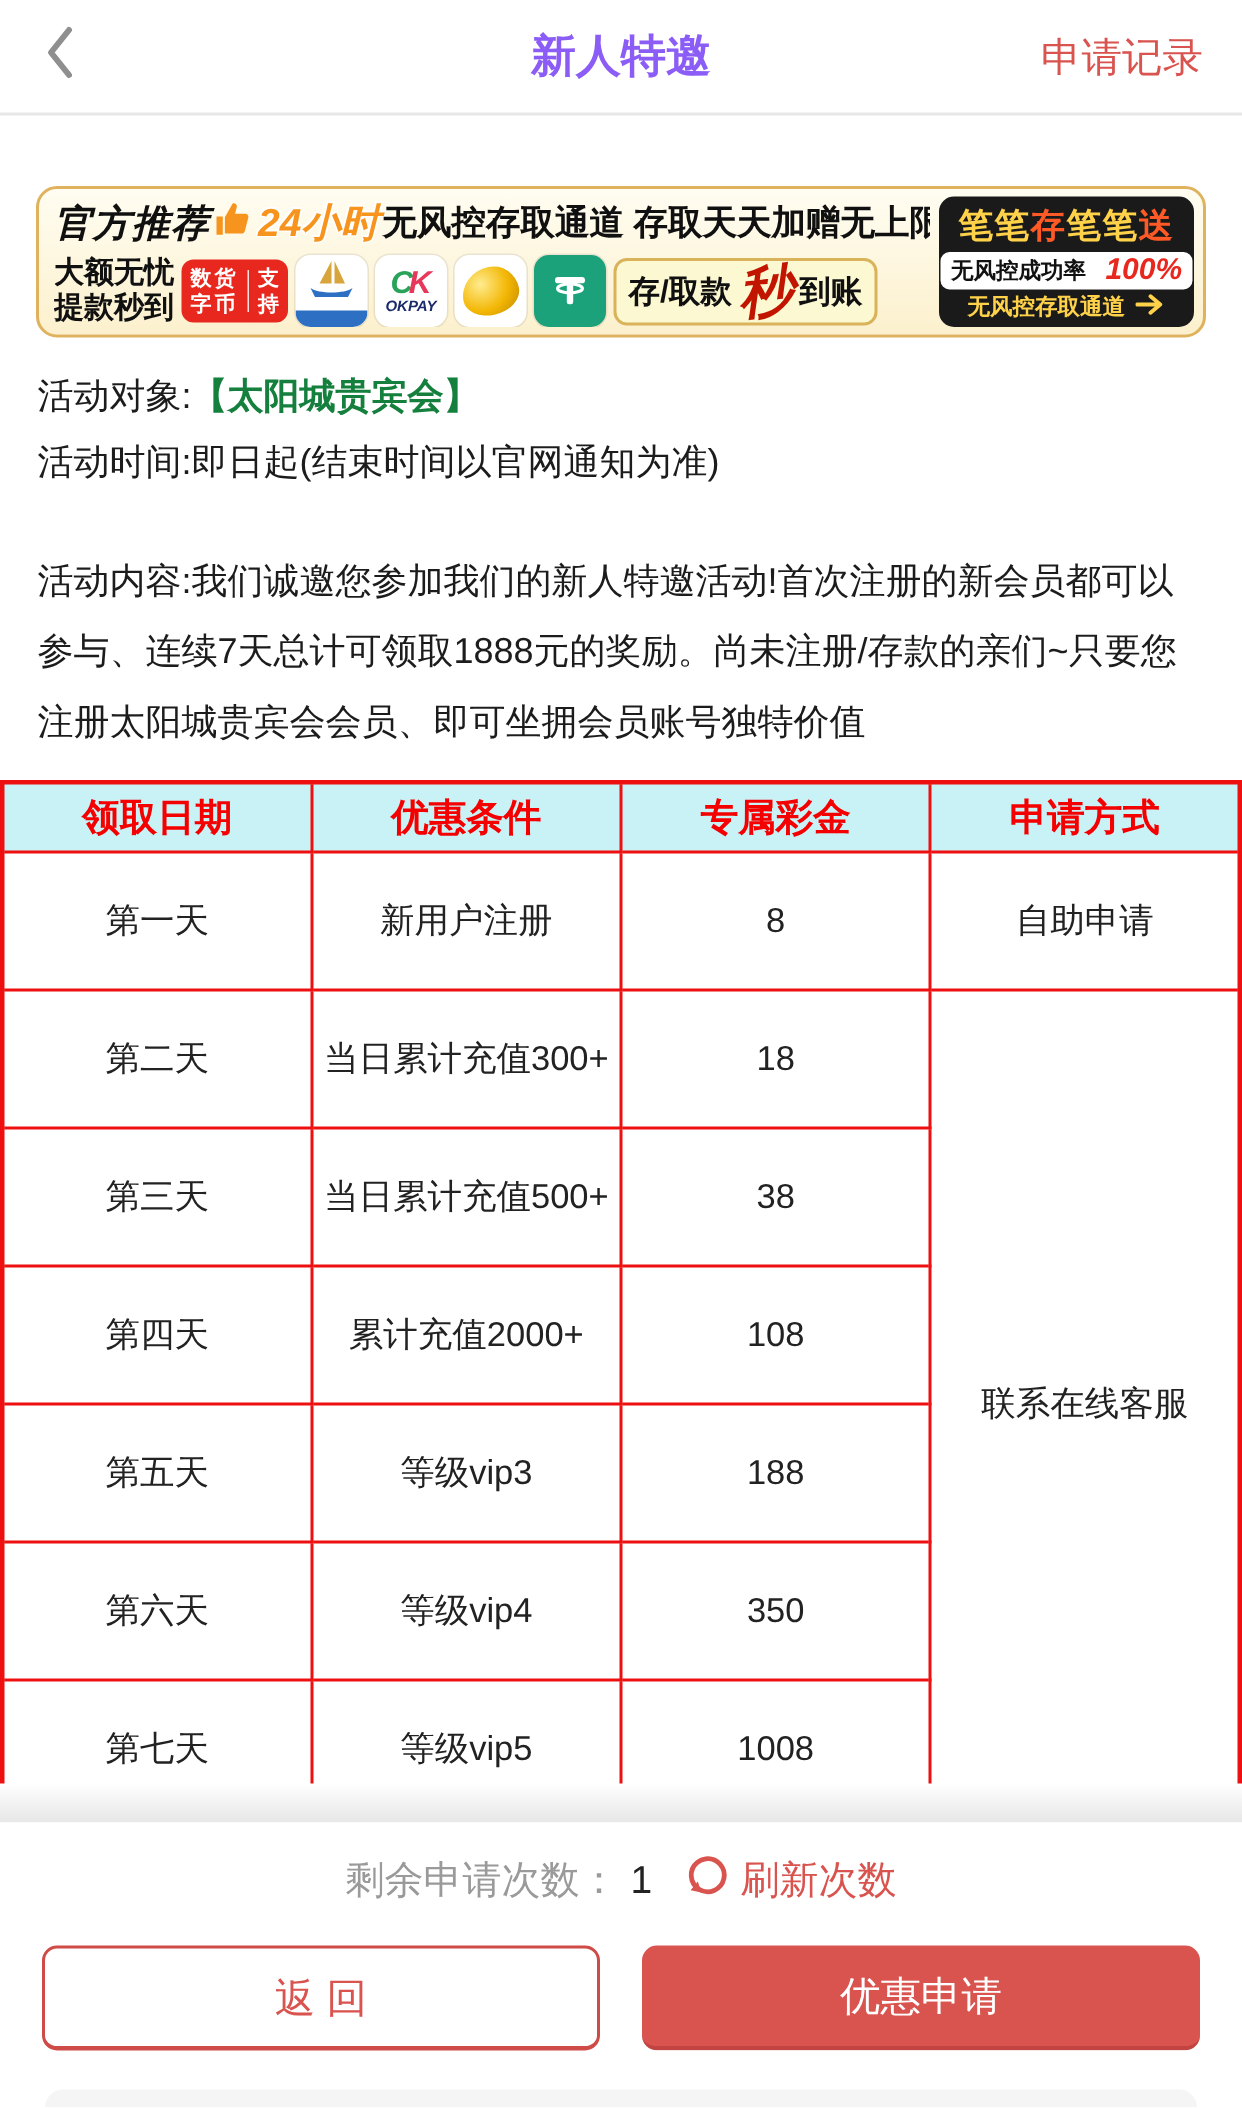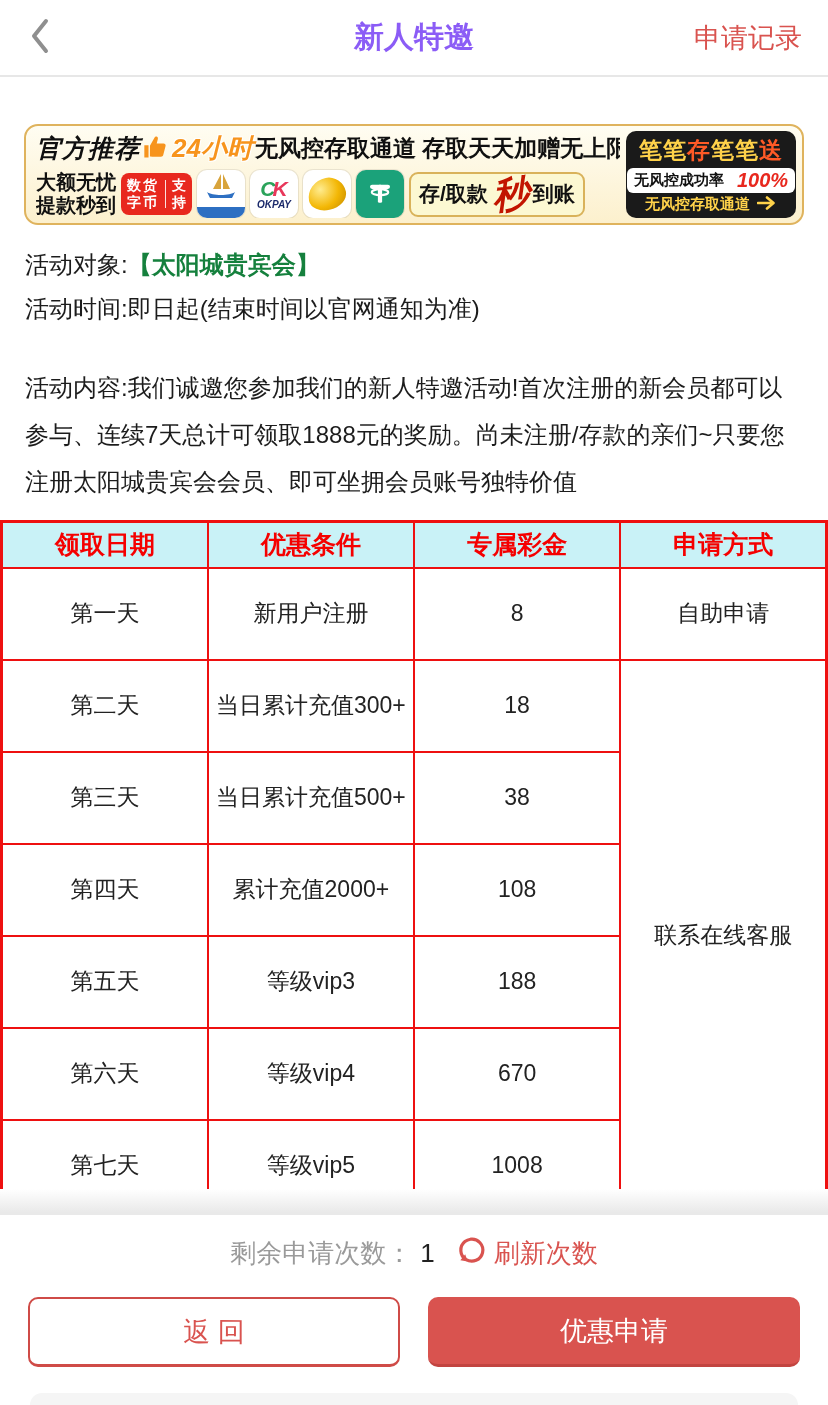--- a/index.html
+++ b/index.html
@@ -213,21 +213,21 @@
         <td>108</td>
       </tr>
       <tr>
         <td>第五天</td>
         <td>等级vip3</td>
         <td>188</td>
       </tr>
       <tr>
         <td>第六天</td>
         <td>等级vip4</td>
-        <td>670</td>
+        <td>350</td>
       </tr>
       <tr>
         <td>第七天</td>
         <td>等级vip5</td>
         <td>1008</td>
       </tr>
     </tbody>
   </table>
 
   <div class="gap-strip"></div>

